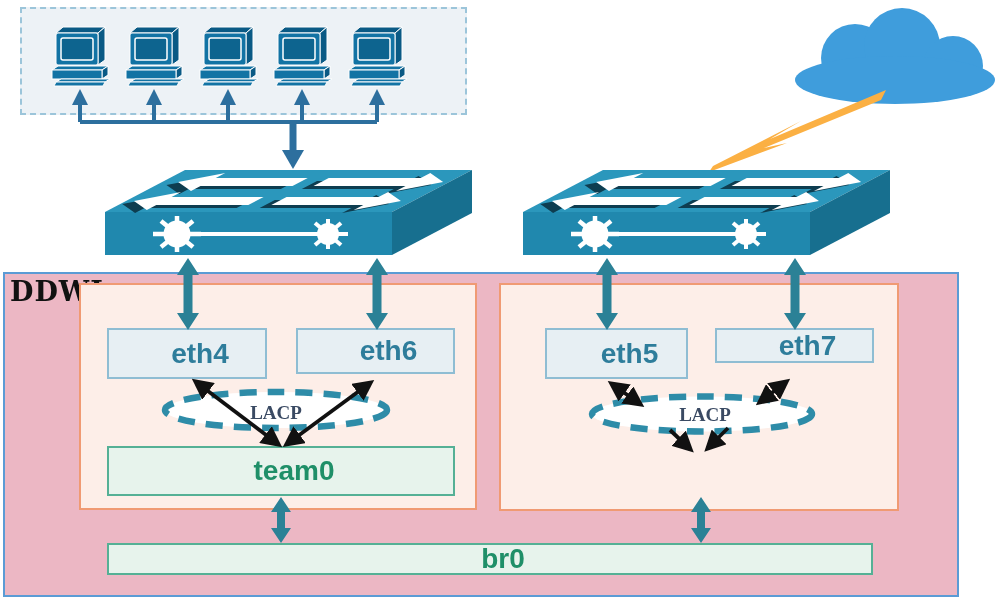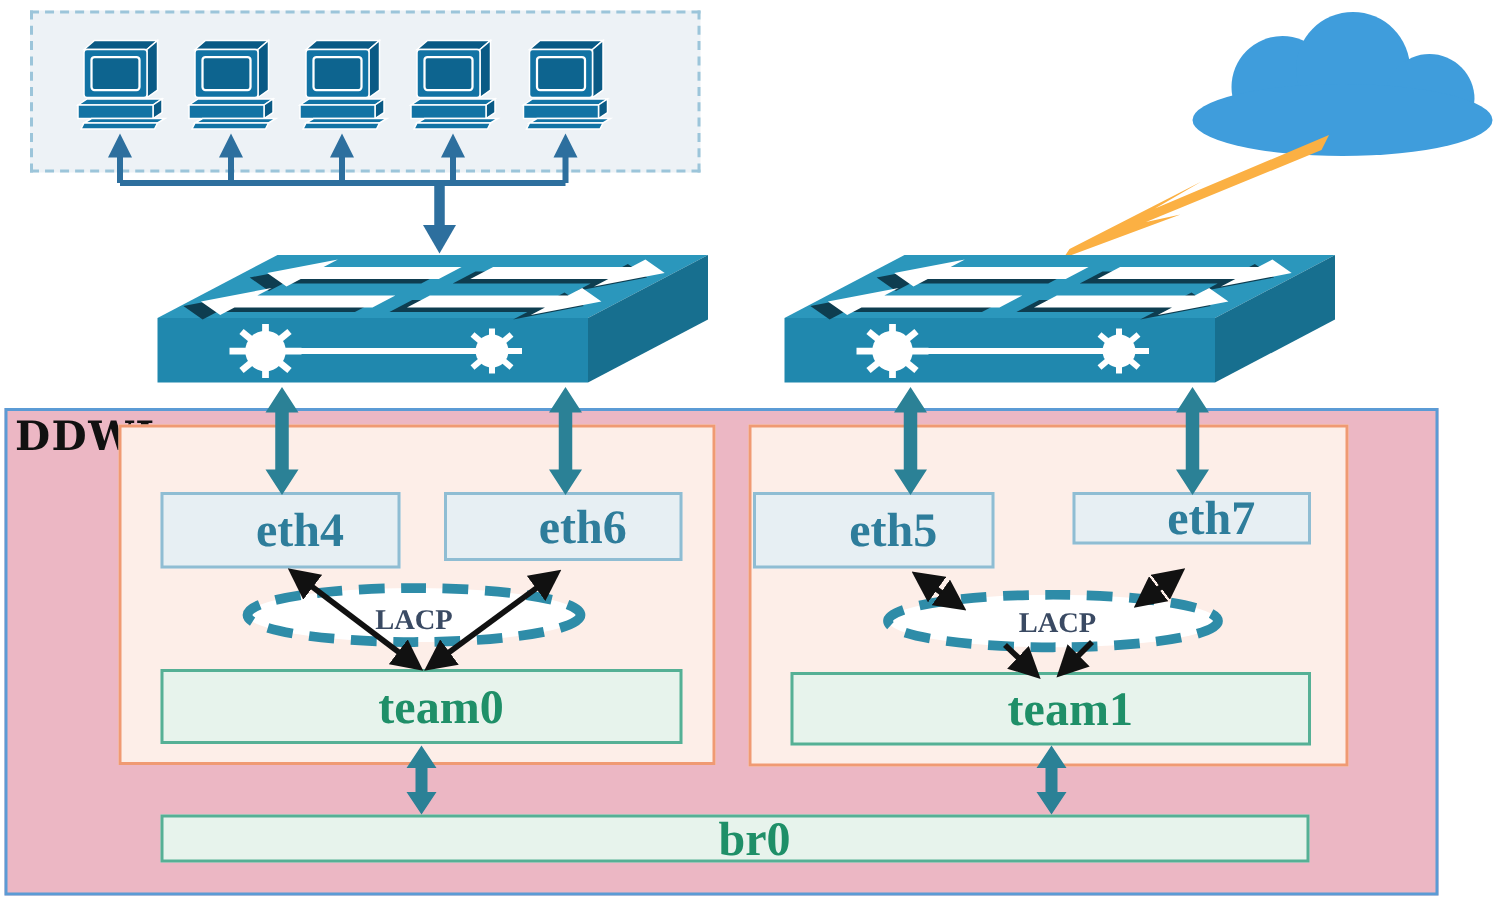--- a/index.html
+++ b/index.html
@@ -1,34 +1,34 @@
 <!DOCTYPE html>
 <html><head>
 <meta charset="utf-8">
 <style>
   html,body{margin:0;padding:0;background:#fff;}
   #stage{position:relative;width:1000px;height:600px;background:#fff;overflow:hidden;
          font-family:"Liberation Sans",sans-serif;}
   .abs{position:absolute;box-sizing:border-box;}
   .node{display:flex;align-items:center;justify-content:center;
-        font-family:Liberation Serif, serif;font-weight:bold;font-size:32px;padding-left:26px;}
+        font-family:Liberation Sans, sans-serif;font-weight:bold;font-size:28px;padding-left:26px;}
   .eth{background:#e7eff3;border:2px solid #8fbdd3;color:#2e7d9b;}
   .team{background:#e7f3ec;border:2px solid #55b095;color:#1f8f68;}
   #lan-box{left:20px;top:7px;width:447px;height:108px;background:#edf2f6;
            border:2px dashed #9cc5da;}
   #zone-box{left:3px;top:272px;width:956px;height:325px;background:#ecb7c4;
             border:2px solid #5b9bd5;}
   #zone-label{left:10px;top:276px;color:#111;font-family:"DejaVu Serif",serif;
               font-weight:bold;font-size:27px;letter-spacing:1px;}
   .bond-box{background:#fdeee8;border:2px solid #f09a73;}
   #bond-left{left:79px;top:283px;width:398px;height:227px;}
   #bond-right{left:499px;top:283px;width:400px;height:228px;}
   #eth4{left:107px;top:328px;width:160px;height:51px;}
   #eth6{left:296px;top:328px;width:159px;height:46px;}
-  #eth5{left:502px;top:328px;width:161px;height:51px;}
+  #eth5{left:545px;top:328px;width:143px;height:51px;}
   #eth7{left:715px;top:328px;width:159px;height:35px;}
   #team0{left:107px;top:446px;width:348px;height:50px;}
   #team1{left:527px;top:448px;width:347px;height:49px;}
   #br0{left:107px;top:543px;width:766px;height:32px;}
   #art{position:absolute;left:0;top:0;width:1000px;height:600px;pointer-events:none;}
   .lacp-text{font-family:"Liberation Serif",serif;font-weight:bold;font-size:19px;
              fill:#3a4a63;}
 </style>
 </head>
 <body>
@@ -41,21 +41,20 @@
   <div class="abs" id="zone-label">DDWI</div>
 
   <div class="abs bond-box" id="bond-left"></div>
   <div class="abs bond-box" id="bond-right"></div>
 
   <div class="abs node eth" id="eth4">eth4</div>
   <div class="abs node eth" id="eth6">eth6</div>
   <div class="abs node eth" id="eth5">eth5</div>
   <div class="abs node eth" id="eth7">eth7</div>
   <div class="abs node team" id="team0">team0</div>
-  <div class="abs node team" id="team1">team1</div>
   <div class="abs node team" id="br0">br0</div>
 
   <svg id="art" viewBox="0 0 1000 600">
     <defs>
       <marker id="mk" viewBox="0 0 10 10" refX="7.5" refY="5" markerWidth="5.5" markerHeight="5.5" orient="auto-start-reverse">
         <path d="M0,0 L10,5 L0,10 Z" fill="#111111"></path>
       </marker>
 
       <g id="pc">
         <polygon points="8,7 15,1 57,1 50,7" fill="#0a5a85" stroke="#fff" stroke-width="1"></polygon>

